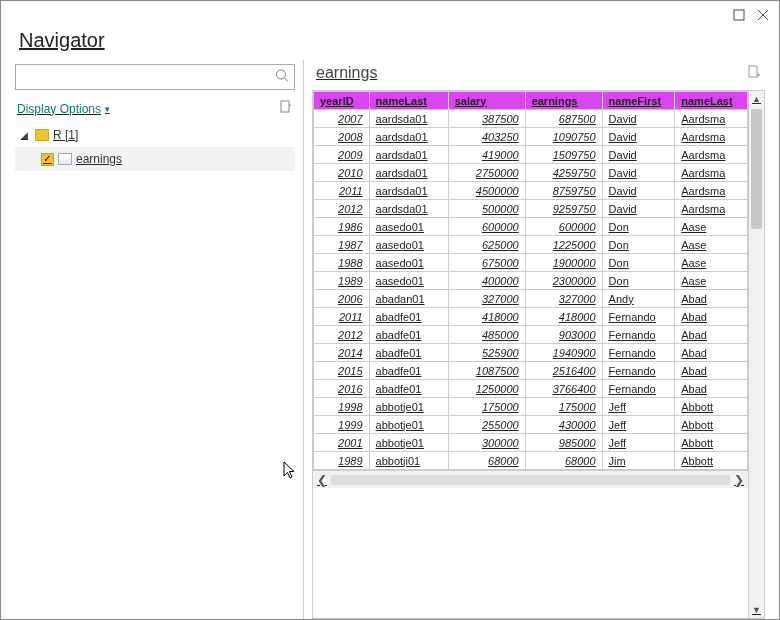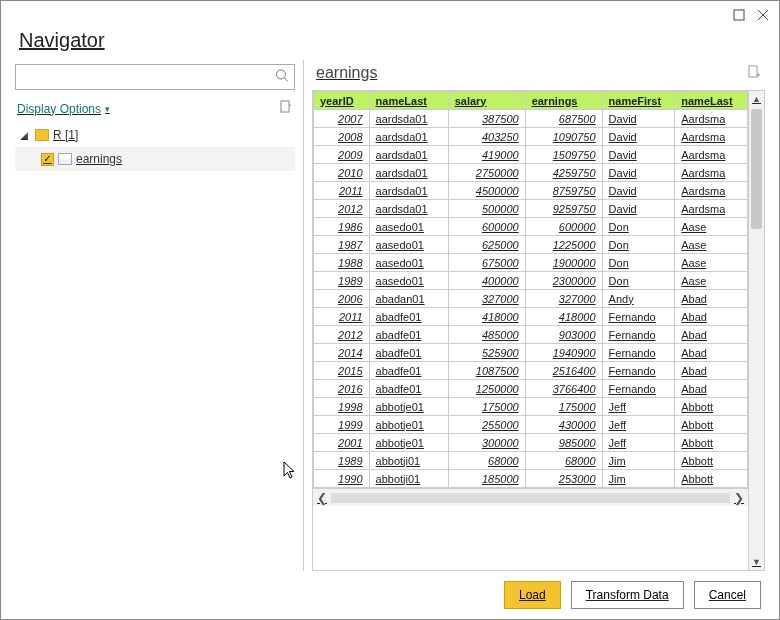--- a/index.html
+++ b/index.html
@@ -30,21 +30,21 @@
   .table-ico { width:14px; height:12px; border:1px solid #9aa; background:linear-gradient(#fff 50%, #eef 50%); }
   .divider { width:1px; background:#ccc; margin:0 8px; }
   .rightpane { flex:1; display:flex; flex-direction:column; overflow:hidden; }
   .preview-head { display:flex; align-items:center; justify-content:space-between; height:30px; padding:0 4px 4px; }
   .preview-head h2 { font-size:16px; font-weight:400; margin:0; color:#444; }
   .preview-head .page-icon { color:#999; }
   .grid-wrap { flex:1; border:1px solid #ccc; display:flex; position:relative; overflow:hidden; }
   .grid-scroll { flex:1; overflow:hidden; position:relative; }
   table.grid { border-collapse:collapse; width:100%; table-layout:fixed; }
   table.grid th, table.grid td { border:1px solid #ccc; padding:2px 6px; height:18px; font-size:11px; white-space:nowrap; overflow:hidden; text-overflow:ellipsis; }
-  table.grid th { background:#bef264; font-weight:600; text-align:left; }
+  table.grid th { background:#d946ef; font-weight:600; text-align:left; }
   table.grid td.num { text-align:right; font-style:italic; }
   .col-year { width:52px; }
   .col-player { width:74px; }
   .col-sal { width:72px; }
   .col-earn { width:72px; }
   .col-first { width:68px; }
   .col-last { width:68px; }
   .vscroll { width:16px; background:#f1f1f1; border-left:1px solid #ccc; display:flex; flex-direction:column; align-items:center; }
   .vscroll .arrow { height:16px; width:100%; display:flex; align-items:center; justify-content:center; font-size:9px; color:#555; cursor:pointer; }
   .vscroll .track { flex:1; width:100%; position:relative; }
@@ -305,50 +305,37 @@
                   <td>Abbott</td>
                 </tr>
                 <tr>
                   <td class="num">1989</td>
                   <td>abbotji01</td>
                   <td class="num">68000</td>
                   <td class="num">68000</td>
                   <td>Jim</td>
                   <td>Abbott</td>
                 </tr>
-                <tr>
-                  <td class="num">1990</td>
-                  <td>abbotji01</td>
-                  <td class="num">185000</td>
-                  <td class="num">253000</td>
-                  <td>Jim</td>
-                  <td>Abbott</td>
-                </tr>
               </tbody>
           </table>
           <div class="hscroll">
             <span class="harrow">❮</span>
             <div class="htrack"></div>
             <span class="harrow">❯</span>
           </div>
         </div>
         <div class="vscroll">
           <div class="arrow">▲</div>
           <div class="track">
             <div class="thumb"></div>
           </div>
           <div class="arrow">▼</div>
         </div>
       </div>
     </div>
   </div>
 
-  <div class="footer">
-    <button class="btn primary">Load</button>
-    <button class="btn">Transform Data</button>
-    <button class="btn">Cancel</button>
-  </div>
 
   <svg class="cursor-ptr" width="14" height="20" viewBox="0 0 14 20">
     <path d="M1 1 L1 15 L4.5 11.5 L7 17 L9 16 L6.5 10.5 L11 10.5 Z" fill="#fff" stroke="#000" stroke-width="1"></path>
   </svg>
 
 </div>
 
 </body></html>

